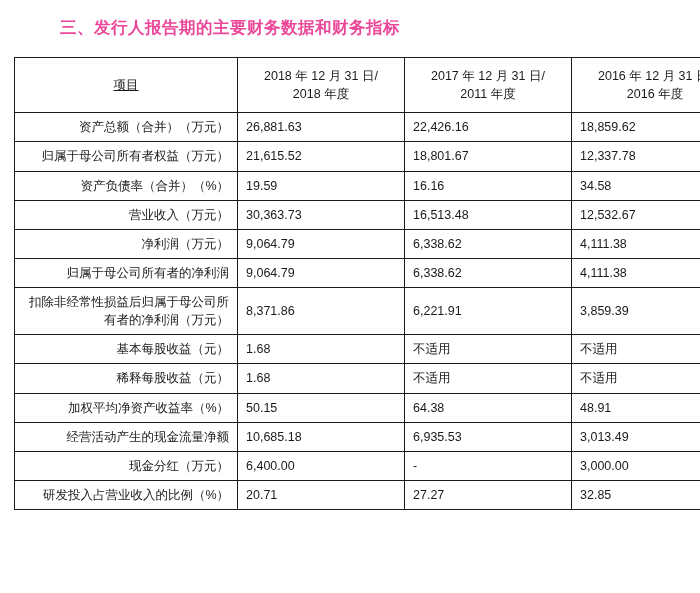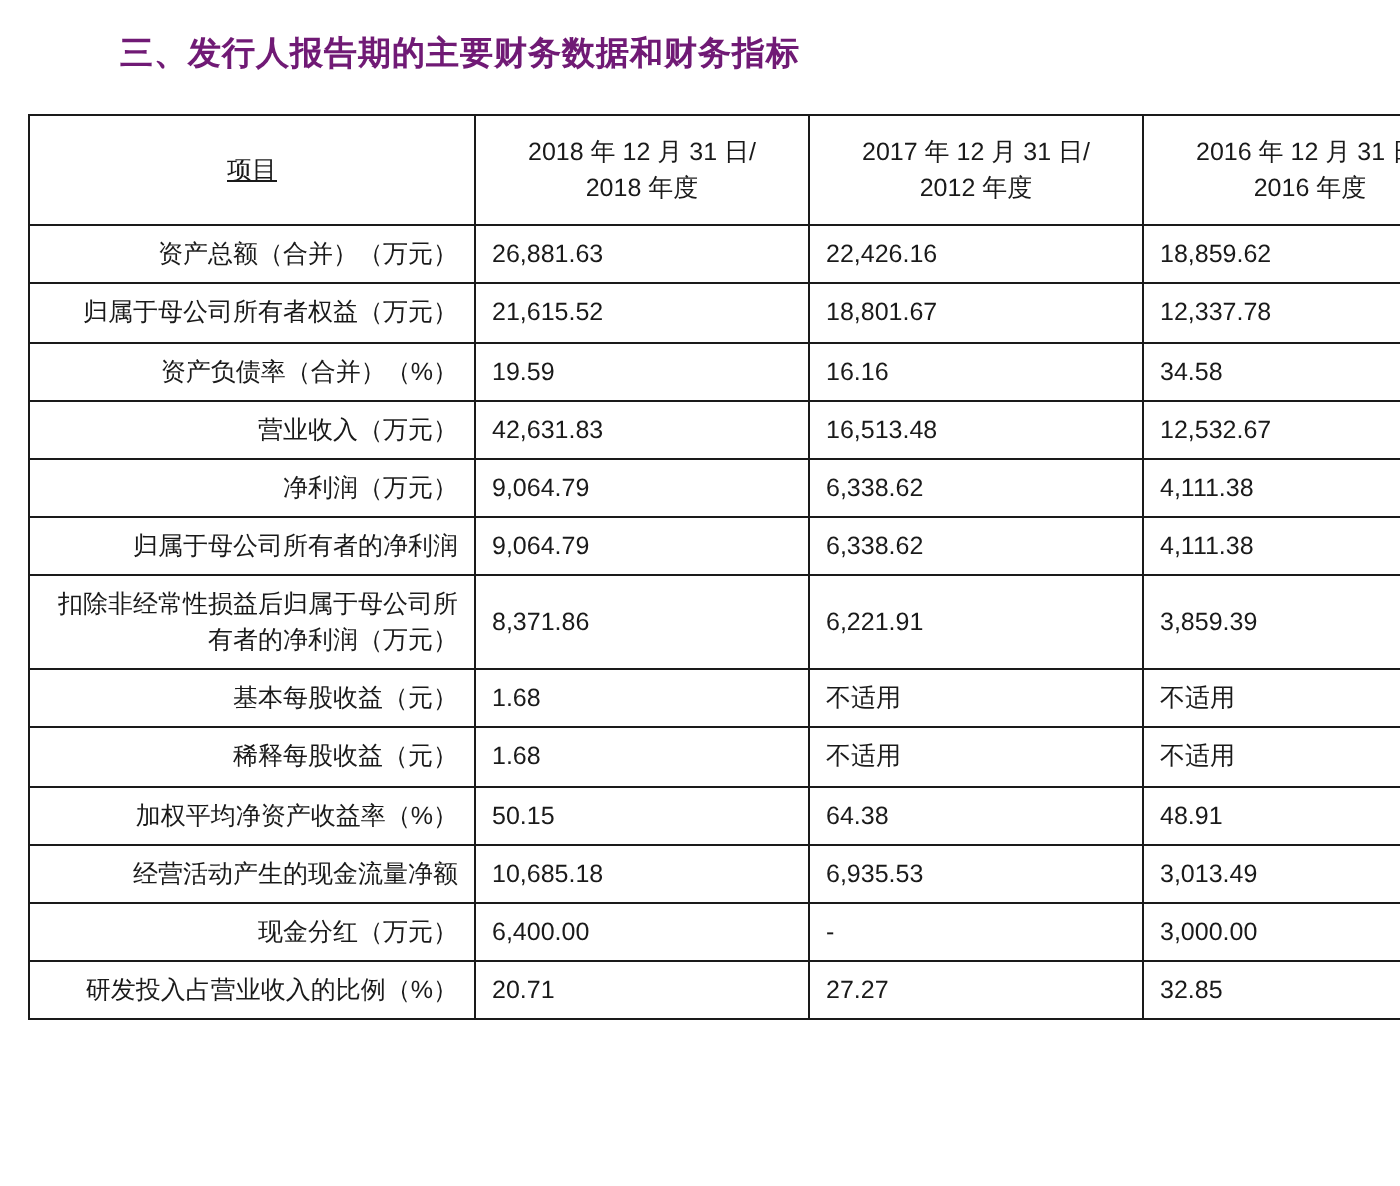--- a/index.html
+++ b/index.html
@@ -16,21 +16,21 @@
   .page {
     position: relative;
     width: 700px;
     height: 593px;
     box-sizing: border-box;
     padding: 0;
   }
   .doc-title {
     font-size: 16.5px;
     font-weight: bold;
-    color: #701a75;
+    color: #ec4899;
     letter-spacing: 0.5px;
     padding: 16px 0 0 60px;
     line-height: 1.4;
   }
   .table-wrap {
     margin: 18px 14px 0 14px;
   }
   table.fin {
     border-collapse: collapse;
     width: 672px;
@@ -75,21 +75,21 @@
         <tr>
           <th class="col-item">
             <span class="hdr-line">项目</span>
           </th>
           <th class="col-y">
             <span class="hdr-line">2018 年 12 月 31 日/</span>
             <span class="hdr-line">2018 年度</span>
           </th>
           <th class="col-y">
             <span class="hdr-line">2017 年 12 月 31 日/</span>
-            <span class="hdr-line">2012 年度</span>
+            <span class="hdr-line">2011 年度</span>
           </th>
           <th class="col-y">
             <span class="hdr-line">2016 年 12 月 31 日/</span>
             <span class="hdr-line">2016 年度</span>
           </th>
         </tr>
       </thead>
       <tbody>
         <tr>
           <td class="item">资产总额（合并）（万元）</td>
@@ -104,21 +104,21 @@
           <td class="num">12,337.78</td>
         </tr>
         <tr>
           <td class="item">资产负债率（合并）（%）</td>
           <td class="num">19.59</td>
           <td class="num">16.16</td>
           <td class="num">34.58</td>
         </tr>
         <tr>
           <td class="item">营业收入（万元）</td>
-          <td class="num">42,631.83</td>
+          <td class="num">30,363.73</td>
           <td class="num">16,513.48</td>
           <td class="num">12,532.67</td>
         </tr>
         <tr>
           <td class="item">净利润（万元）</td>
           <td class="num">9,064.79</td>
           <td class="num">6,338.62</td>
           <td class="num">4,111.38</td>
         </tr>
         <tr class="tall">

